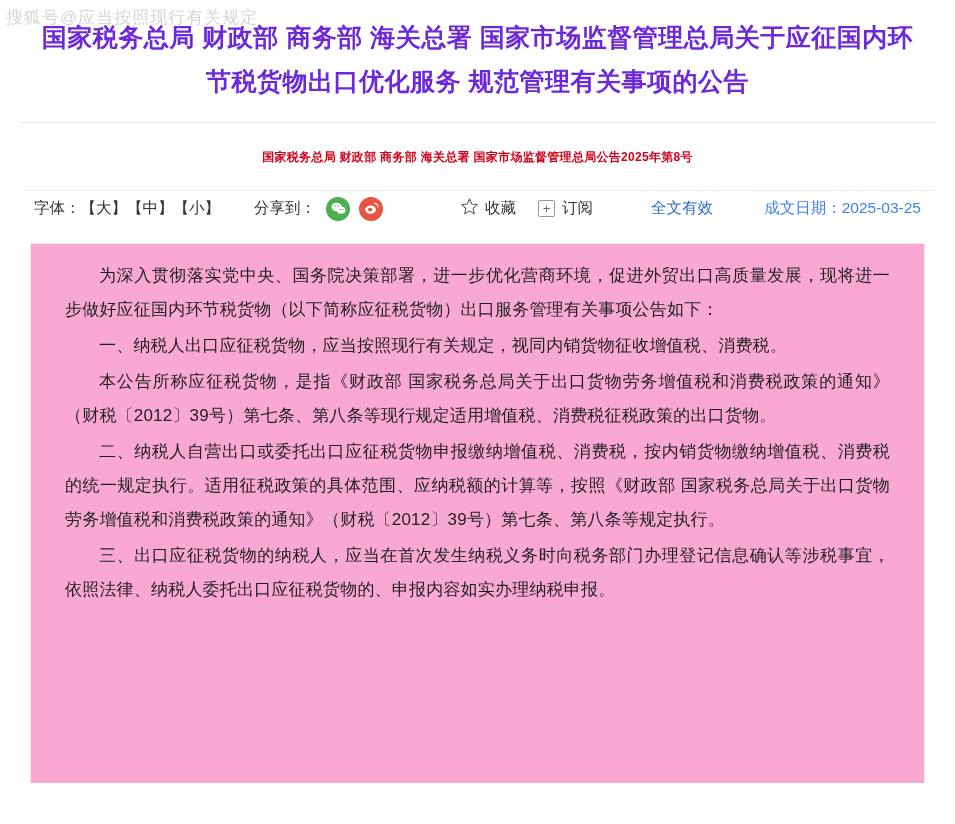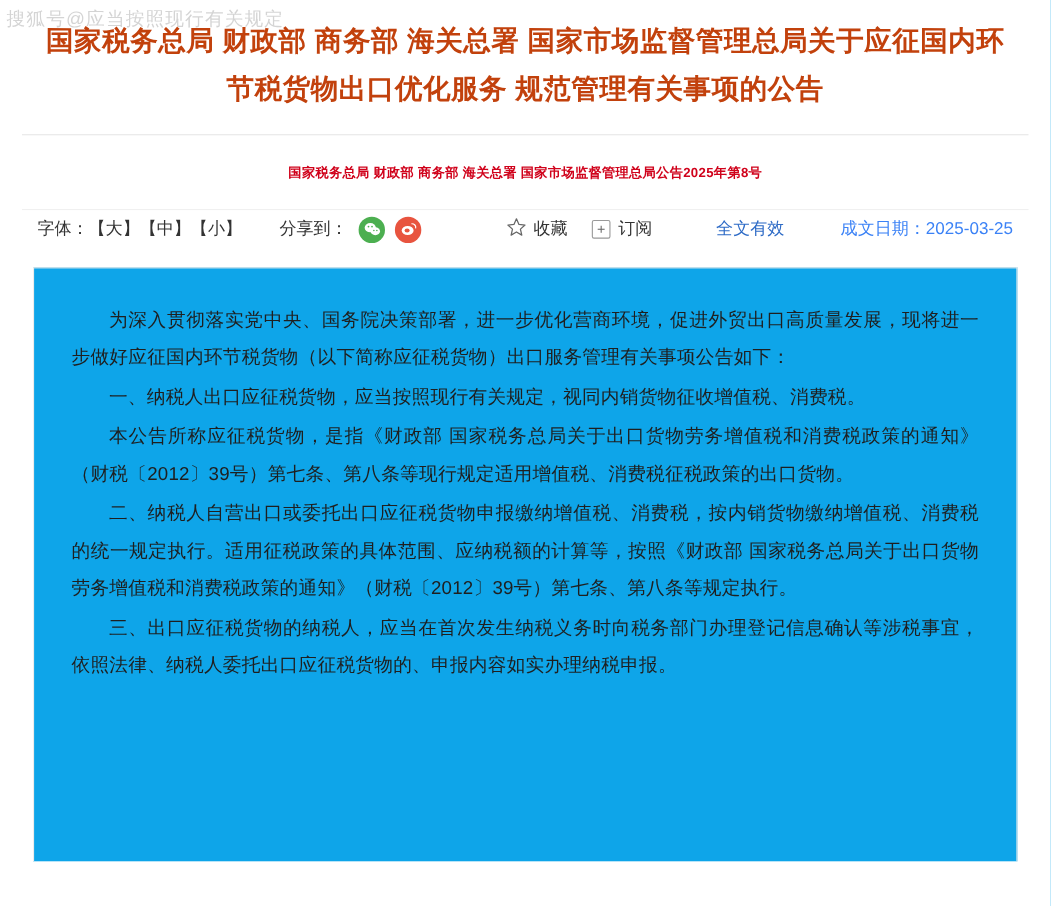--- a/index.html
+++ b/index.html
@@ -34,21 +34,21 @@
     width: 955px;
     padding: 0 8px;
   }
 
   .title-block {
     padding: 12px 12px 0 12px;
   }
   .doc-title {
     font-size: 25px;
     font-weight: bold;
-    color: #c2410c;
+    color: #6d28d9;
     text-align: center;
     line-height: 1.75;
     letter-spacing: 0.5px;
     margin: 0;
     padding: 4px 10px 18px 10px;
   }
 
   .divider {
     border: none;
     border-top: 1px solid #e6e6e6;
@@ -132,22 +132,22 @@
   .issue-date {
     margin-left: auto;
     color: #3b82f6;
   }
 
   
   .content-card {
     margin: 8px 22px 0 22px;
     border: 1px solid #ececec;
     border-bottom: none;
-    background: #0ea5e9;
-    padding: 30px 34px 10px 34px;
+    background: #f9a8d4;
+    padding: 15px 34px 10px 34px;
     height: 540px;
     overflow: hidden;
   }
   .content-card p {
     font-size: 17px;
     line-height: 2.0;
     color: #1f1f1f;
     margin: 0 0 2px 0;
     text-align: justify;
     text-indent: 2em;

